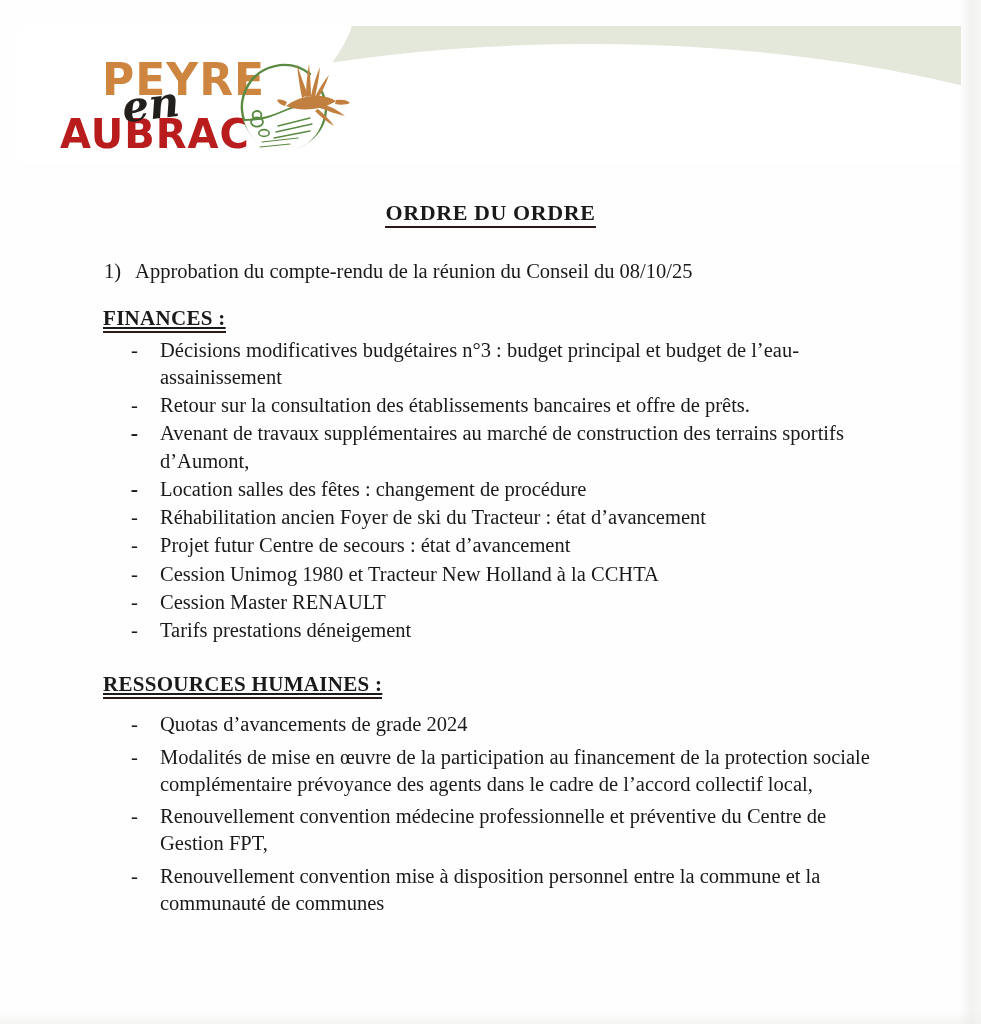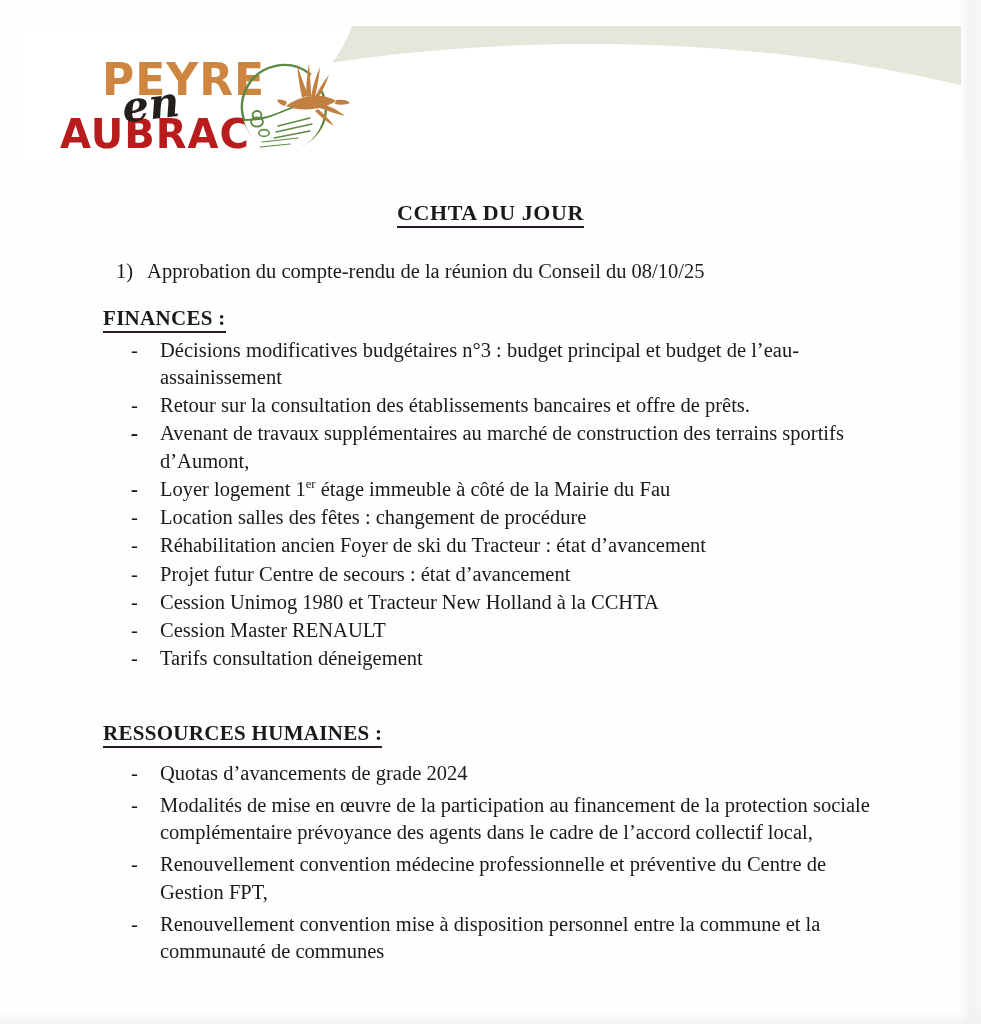--- a/index.html
+++ b/index.html
@@ -145,41 +145,42 @@
   }
 
   .content {
     position: absolute;
     left: 0;
     top: 258px;
     width: 981px;
   }
 
   .numbered {
-    margin: 0 0 0 12px;
+    margin: 0 0 0 0;
     padding: 0 0 0 140px;
     font-size: 20.5px;
     line-height: 1.35;
     text-indent: -36px;
   }
   .numbered .num { margin-right: 14px; }
 
   .section-head {
     margin: 20px 0 6px 0;
     padding-left: 103px;
     font-size: 21px;
     font-weight: 700;
     letter-spacing: 0.3px;
   }
   .section-head span {
     border-bottom: 2px solid #2a1a1a;
     padding-bottom: 1px;
+    text-decoration: underline;
   }
   .section-head.rh {
-    margin-top: 48px;
+    margin-top: 28px;
   }
 
   ul.bullets {
     list-style: none;
     margin: 4px 0 0 0;
     padding: 0 96px 0 0;
   }
   ul.bullets li {
     position: relative;
     padding-left: 160px;
@@ -263,40 +264,40 @@
         <path d="M 100 55 C 106 60 112 66 116 72
                  C 109 68 102 62 97 57 Z"></path>
 
         <path d="M 118 46 C 124 45 130 46 132 49
                  C 128 51 122 51 117 50 Z"></path>
       </g>
     </svg>
   </div>
 
   <div class="doc-title">
-    <span>CCHTA DU JOUR</span>
+    <span>ORDRE DU ORDRE</span>
   </div>
 
   <div class="content" id="content">
       <p class="numbered"><span class="num">1)</span><span>Approbation du compte-rendu de la réunion du Conseil du 08/10/25</span></p>
       <div class="section-head"><span>FINANCES :</span></div>
       <ul class="bullets">
         <li><span class="dash">-</span><span>Décisions modificatives budgétaires n°3 : budget principal et budget de l’eau-assainissement</span></li>
         <li><span class="dash">-</span><span>Retour sur la consultation des établissements bancaires et offre de prêts.</span></li>
         <li><span class="dash">-</span></li>
         <li><span class="dash">-</span></li>
         <li><span class="dash">-</span><span>Avenant de travaux supplémentaires au marché de construction des terrains sportifs d’Aumont,</span></li>
         <li><span class="dash">-</span></li>
-        <li><span class="dash">-</span><span>Loyer logement 1<sup>er</sup> étage immeuble à côté de la Mairie du Fau</span></li>
+        <li><span class="dash">-</span></li>
         <li><span class="dash">-</span><span>Location salles des fêtes : changement de procédure</span></li>
         <li><span class="dash">-</span><span>Réhabilitation ancien Foyer de ski du Tracteur : état d’avancement</span></li>
         <li><span class="dash">-</span><span>Projet futur Centre de secours : état d’avancement</span></li>
         <li><span class="dash">-</span><span>Cession Unimog 1980 et Tracteur New Holland à la CCHTA</span></li>
         <li><span class="dash">-</span><span>Cession Master RENAULT</span></li>
-        <li><span class="dash">-</span><span>Tarifs consultation déneigement</span></li>
+        <li><span class="dash">-</span><span>Tarifs prestations déneigement</span></li>
       </ul>
       <div class="section-head rh"><span>RESSOURCES HUMAINES :</span></div>
       <ul class="bullets rh-list">
         <li><span class="dash">-</span><span>Quotas d’avancements de grade 2024</span></li>
         <li><span class="dash">-</span><span>Modalités de mise en œuvre de la participation au financement de la protection sociale complémentaire prévoyance des agents dans le cadre de l’accord collectif local,</span></li>
         <li><span class="dash">-</span><span>Renouvellement convention médecine professionnelle et préventive du Centre de Gestion  FPT,</span></li>
         <li><span class="dash">-</span><span>Renouvellement convention mise à disposition personnel entre la commune et la communauté de communes</span></li>
       </ul>
     </div>
 

